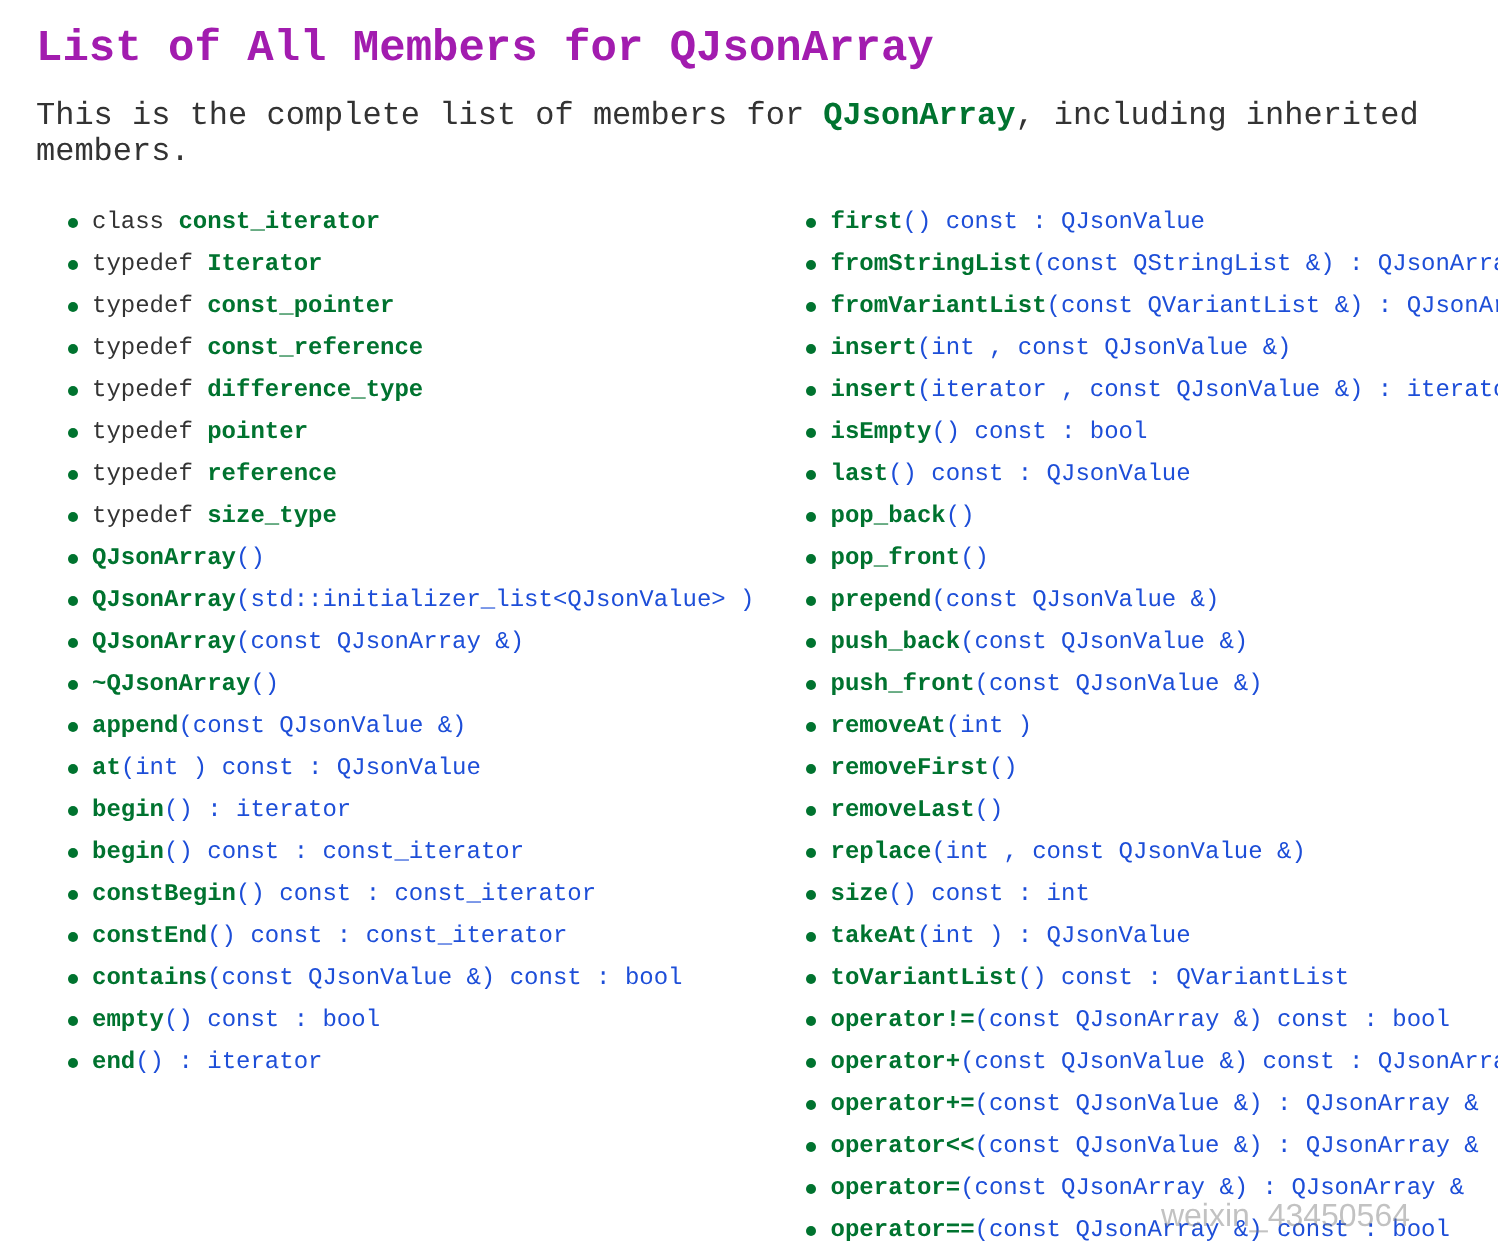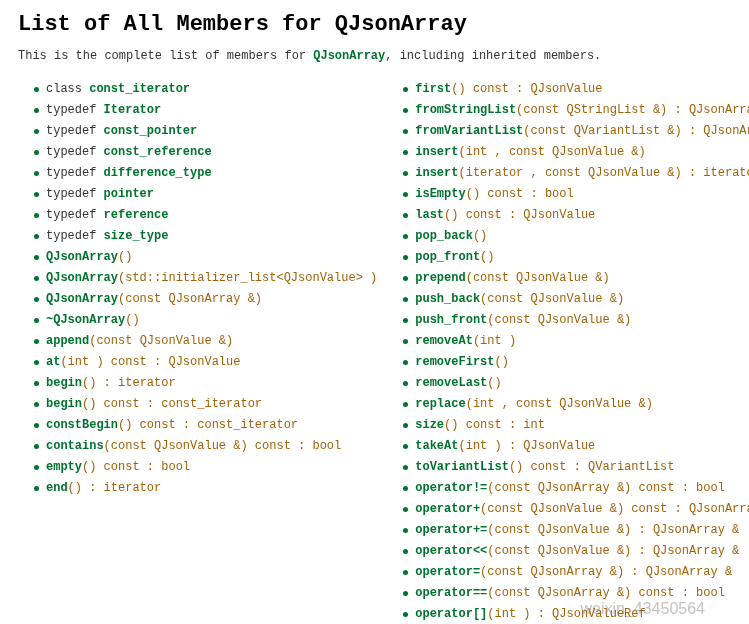--- a/index.html
+++ b/index.html
@@ -9,26 +9,26 @@
       font-size: 12px;
       color: #333;
       background: #fff;
       width: 749px;
       box-sizing: border-box;
     }
     h1 {
       font-family: "Courier New", Courier, monospace;
       font-size: 22px;
       font-weight: bold;
-      color: #000000;
+      color: #a21caf;
       margin: 0 0 12px 0;
     }
     p.intro {
       font-family: "Courier New", Courier, monospace;
-      font-size: 12px;
+      font-size: 16px;
       color: #333;
       margin: 6px 0 16px 0;
     }
     .link {
       color: #00732F;
       font-weight: bold;
       cursor: pointer;
     }
     .columns {
       display: flex;
@@ -60,21 +60,21 @@
       border-radius: 50%;
     }
     .kw {
       color: #333;
     }
     .fn {
       color: #00732F;
       font-weight: bold;
     }
     .sig {
-      color: #a16207;
+      color: #1d4ed8;
     }
     .watermark {
       position: absolute;
       bottom: 6px;
       right: 44px;
       font-family: Arial, sans-serif;
       font-size: 16px;
       color: rgba(120,120,120,0.45);
       pointer-events: none;
     }
@@ -101,20 +101,21 @@
         <li><span class="kw">typedef </span><span class="fn">size_type</span></li>
         <li><span class="fn">QJsonArray</span><span class="sig">()</span></li>
         <li><span class="fn">QJsonArray</span><span class="sig">(std::initializer_list&lt;QJsonValue&gt; )</span></li>
         <li><span class="fn">QJsonArray</span><span class="sig">(const QJsonArray &amp;)</span></li>
         <li><span class="fn">~QJsonArray</span><span class="sig">()</span></li>
         <li><span class="fn">append</span><span class="sig">(const QJsonValue &amp;)</span></li>
         <li><span class="fn">at</span><span class="sig">(int ) const : QJsonValue</span></li>
         <li><span class="fn">begin</span><span class="sig">() : iterator</span></li>
         <li><span class="fn">begin</span><span class="sig">() const : const_iterator</span></li>
         <li><span class="fn">constBegin</span><span class="sig">() const : const_iterator</span></li>
+        <li><span class="fn">constEnd</span><span class="sig">() const : const_iterator</span></li>
         <li><span class="fn">contains</span><span class="sig">(const QJsonValue &amp;) const : bool</span></li>
         <li><span class="fn">empty</span><span class="sig">() const : bool</span></li>
         <li><span class="fn">end</span><span class="sig">() : iterator</span></li>
       </ul>
   </div>
   <div class="col">
     <ul id="right-list">
         <li><span class="fn">first</span><span class="sig">() const : QJsonValue</span></li>
         <li><span class="fn">fromStringList</span><span class="sig">(const QStringList &amp;) : QJsonArray</span></li>
         <li><span class="fn">fromVariantList</span><span class="sig">(const QVariantList &amp;) : QJsonArray</span></li>

